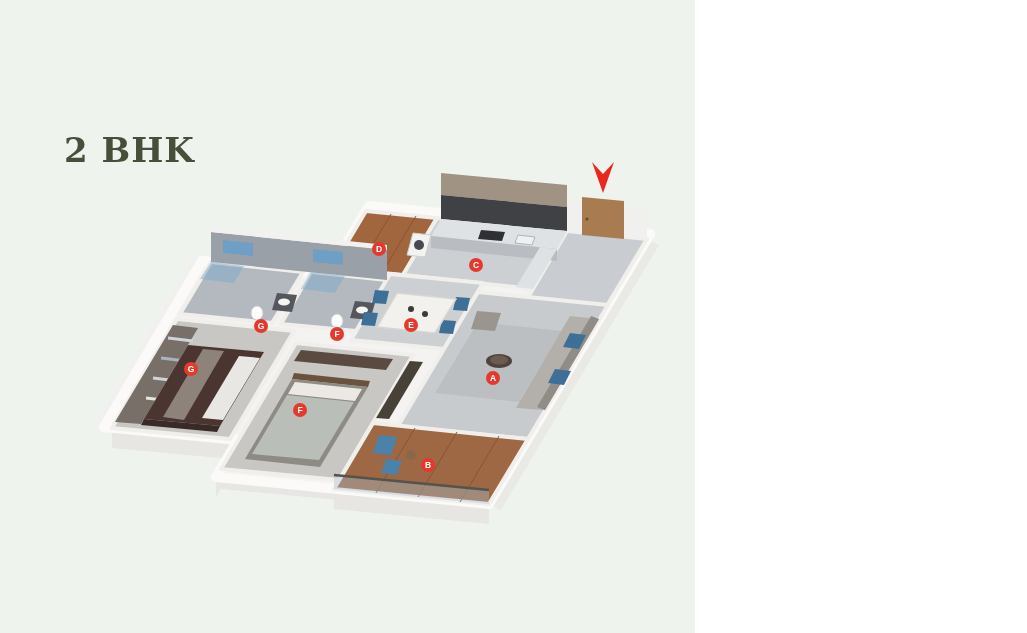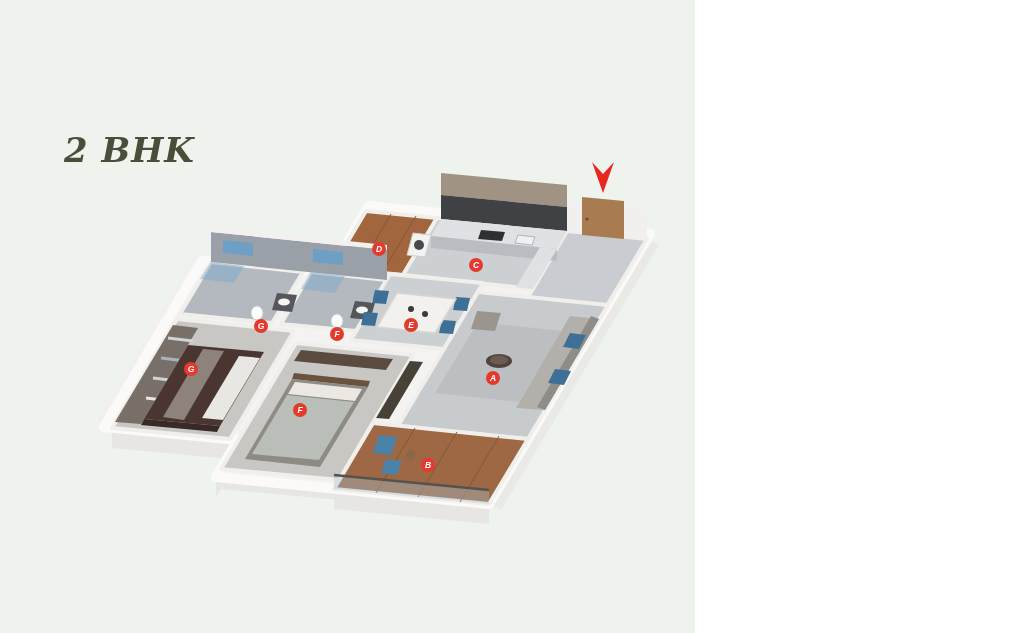--- a/index.html
+++ b/index.html
@@ -1,17 +1,17 @@
 <!DOCTYPE html>
 <html><head>
 <meta charset="utf-8">
 <style>
   html,body{margin:0;padding:0;}
   body{width:1027px;height:633px;overflow:hidden;background:#ffffff;font-family:"DejaVu Serif", serif;}
-  .canvas{position:relative;width:1027px;height:526px;font-style:italic;}
+  .canvas{position:relative;width:1027px;height:526px;}
   .left-panel{position:absolute;left:0;top:0;width:695px;height:633px;background:#eff3ee;}
   .right-panel{position:absolute;left:695px;top:0;width:332px;height:633px;background:#ffffff;}
   .page-title{position:absolute;left:64px;top:130px;font-size:34px;font-weight:bold;color:#474f3a;letter-spacing:1px;font-family:"DejaVu Serif",serif;margin:0;}
   .plan3d{position:absolute;left:85px;top:148px;}
   svg text.mk{font-family:"Liberation Sans",sans-serif;font-size:8.5px;font-weight:bold;fill:#ffffff;text-anchor:middle;}
 </style>
 </head>
 <body>
 
 <div class="canvas">

